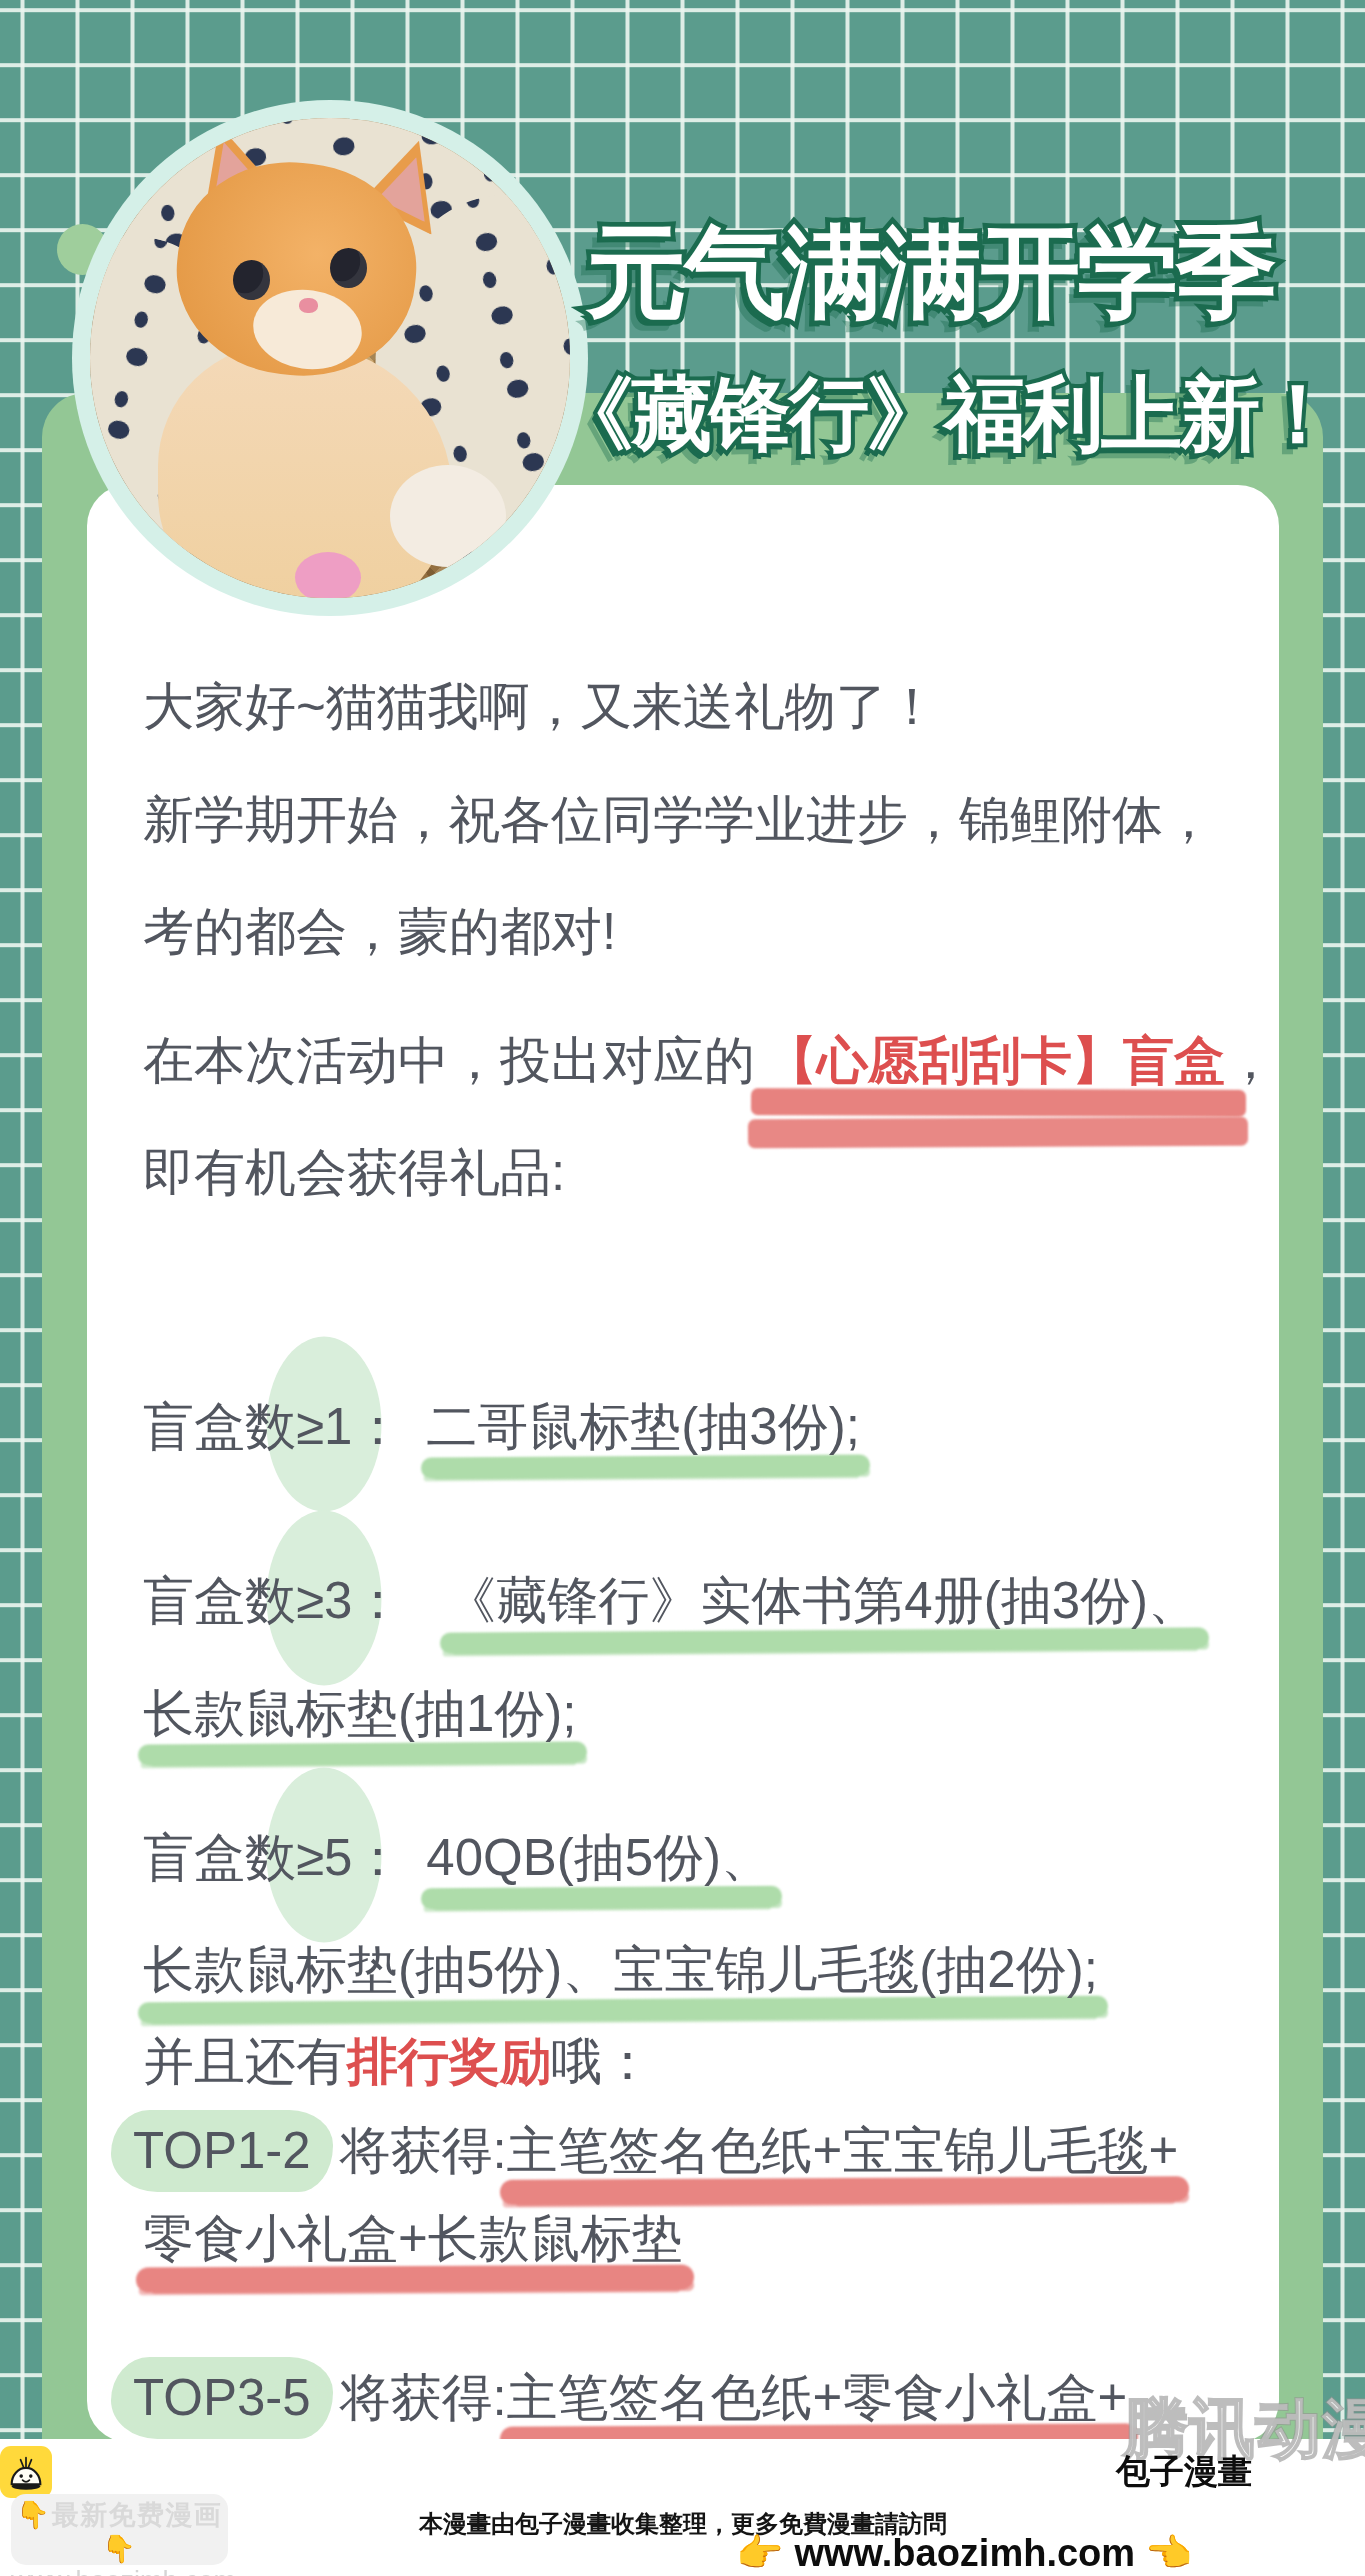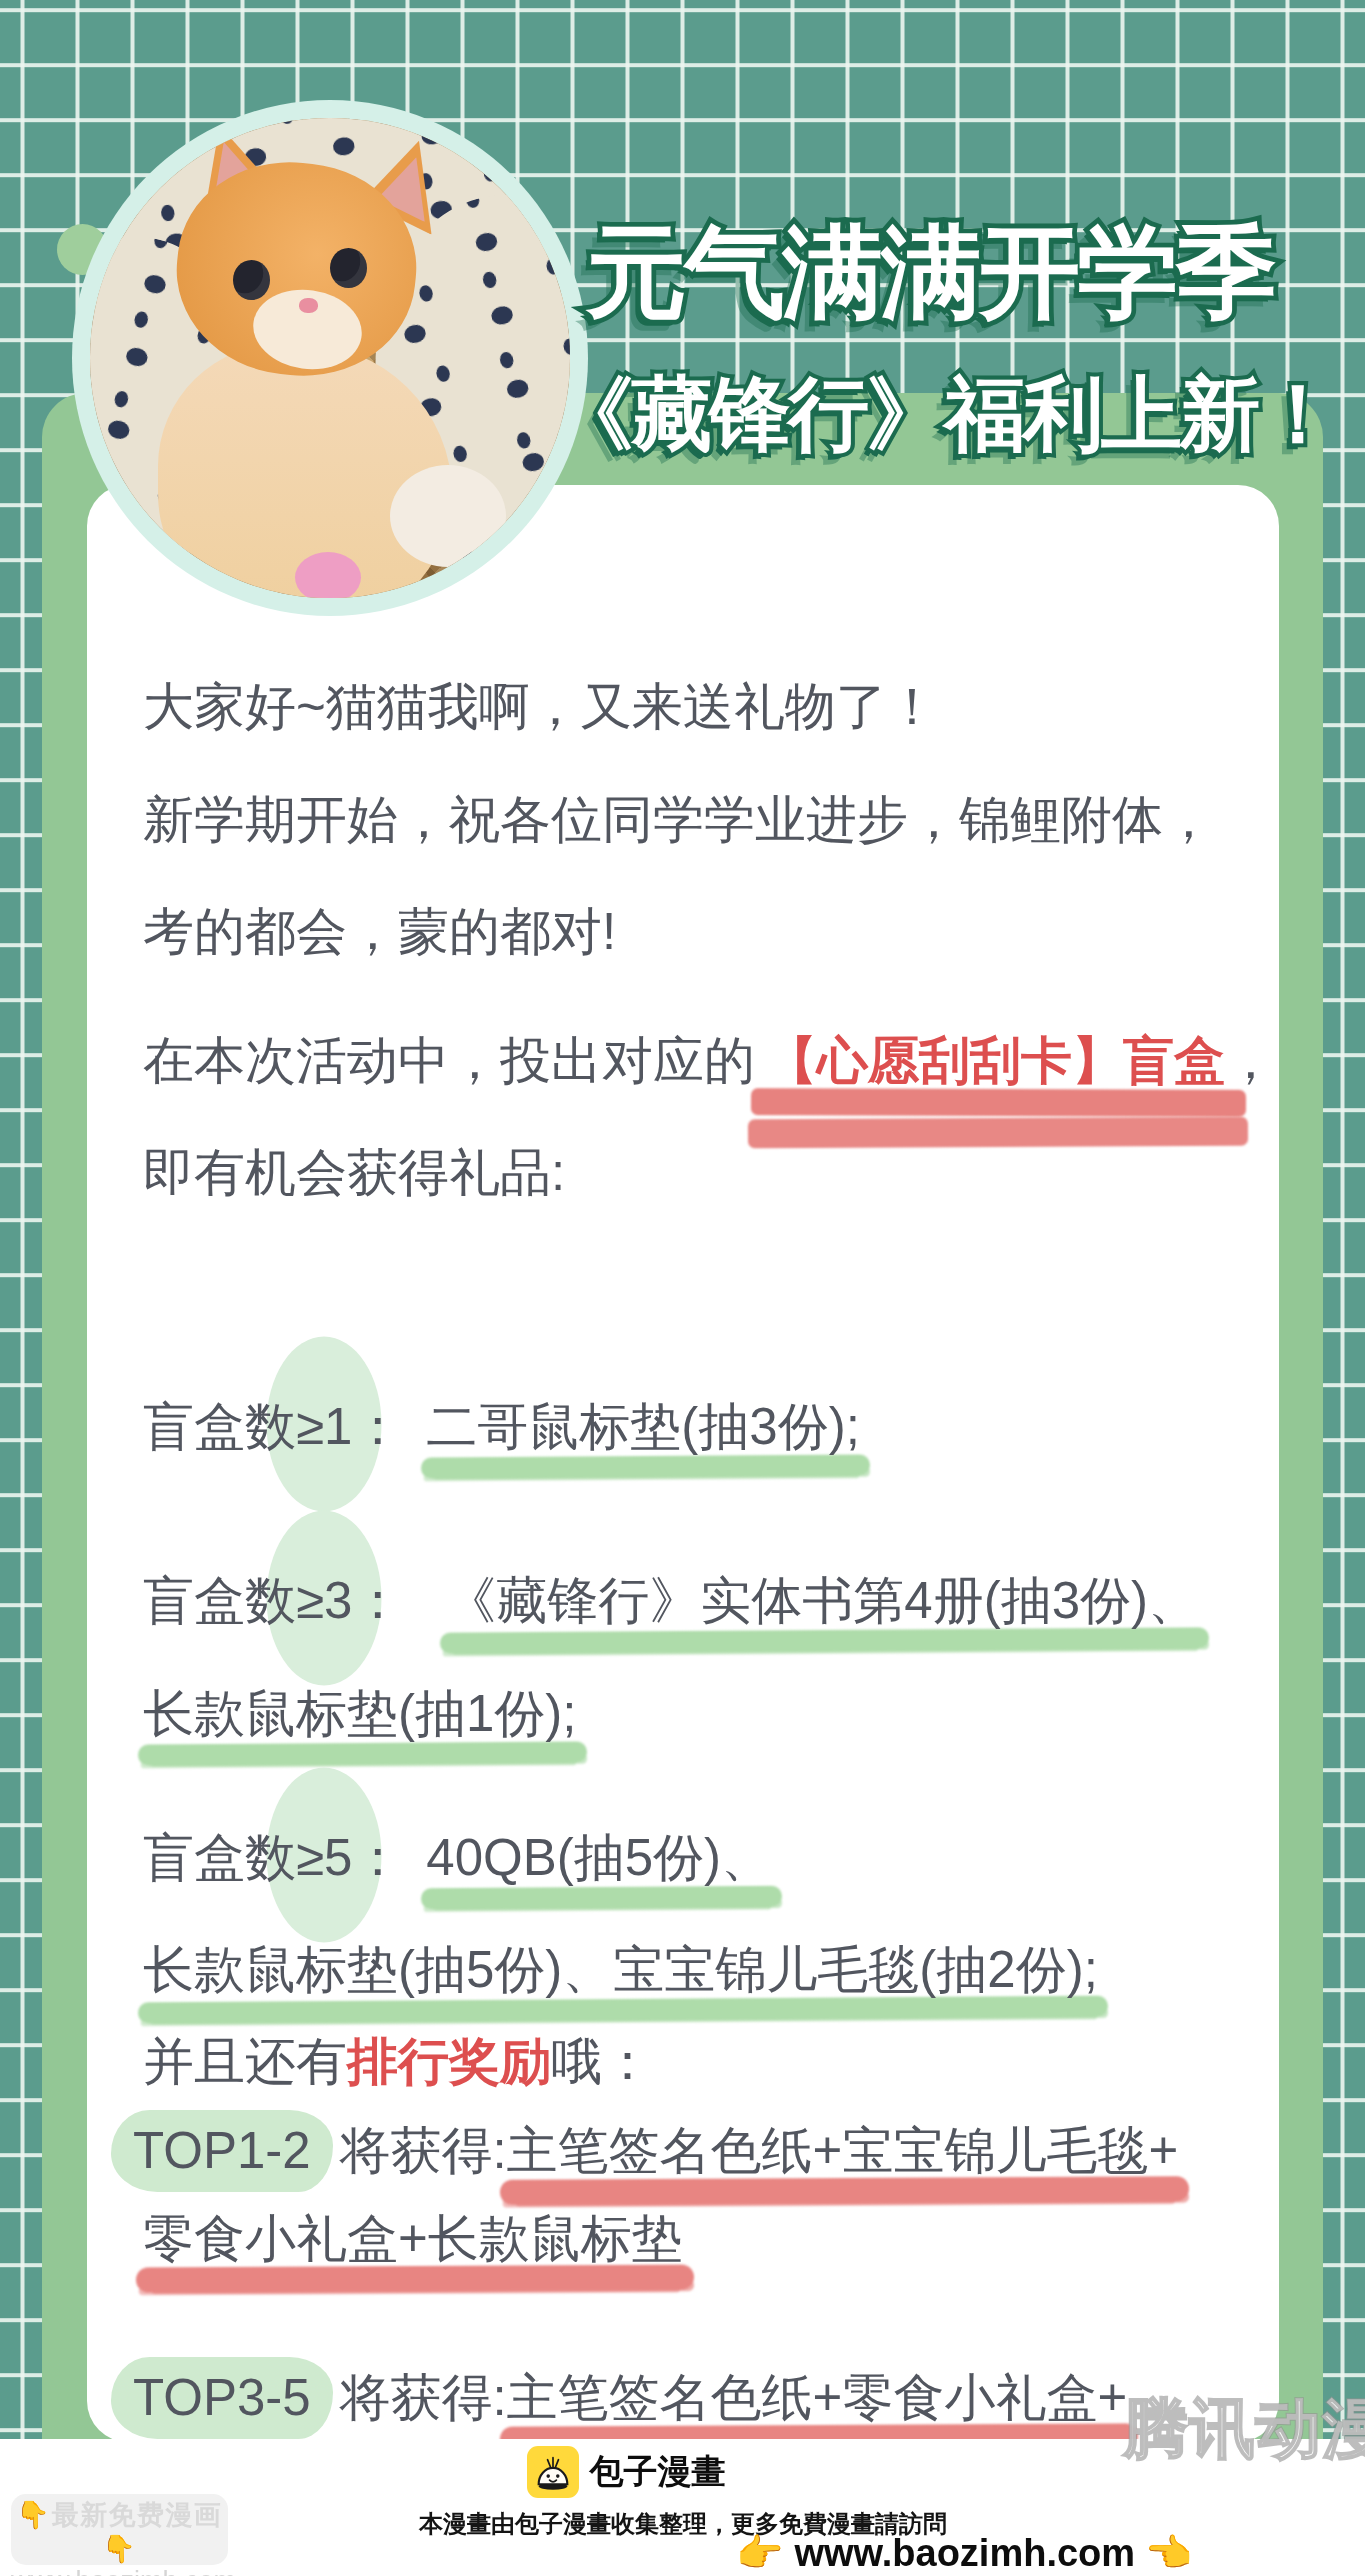--- a/index.html
+++ b/index.html
@@ -78,21 +78,21 @@
   
   .pill{display:inline-block;background:#cfeacf;padding:0 22px;margin-right:6.8px;
     border-radius:40px 45px 36px 48px / 45px 36px 48px 40px;}
 
   
   .tencent{position:absolute;left:1123px;top:2385px;z-index:7;font-size:65px;font-weight:900;
     color:rgba(255,255,255,.92);-webkit-text-stroke:2px rgba(145,145,145,.6);
     letter-spacing:1.4px;white-space:nowrap;}
 
   
-  .brand-row{position:absolute;left:0;top:2446px;width:1252px;display:flex;justify-content:center;
+  .brand-row{position:absolute;left:0;top:2446px;width:1252px;display:flex;justify-content:space-between;
     align-items:center;gap:11px;z-index:7;}
   .brand-name{font-size:34px;font-weight:800;color:#0d0d0d;}
   .note{position:absolute;left:0;top:2508px;width:1366px;text-align:center;z-index:7;
     font-size:24px;font-weight:700;color:#141414;}
   .url-row{position:absolute;left:0;top:2531px;width:1193px;text-align:right;z-index:7;
     font-size:38px;font-weight:800;color:#0d0d0d;}
   .hand{color:#f0b63a;font-weight:400;}
 
   
   .corner{position:absolute;left:11px;top:2494px;width:217px;height:71px;z-index:8;

